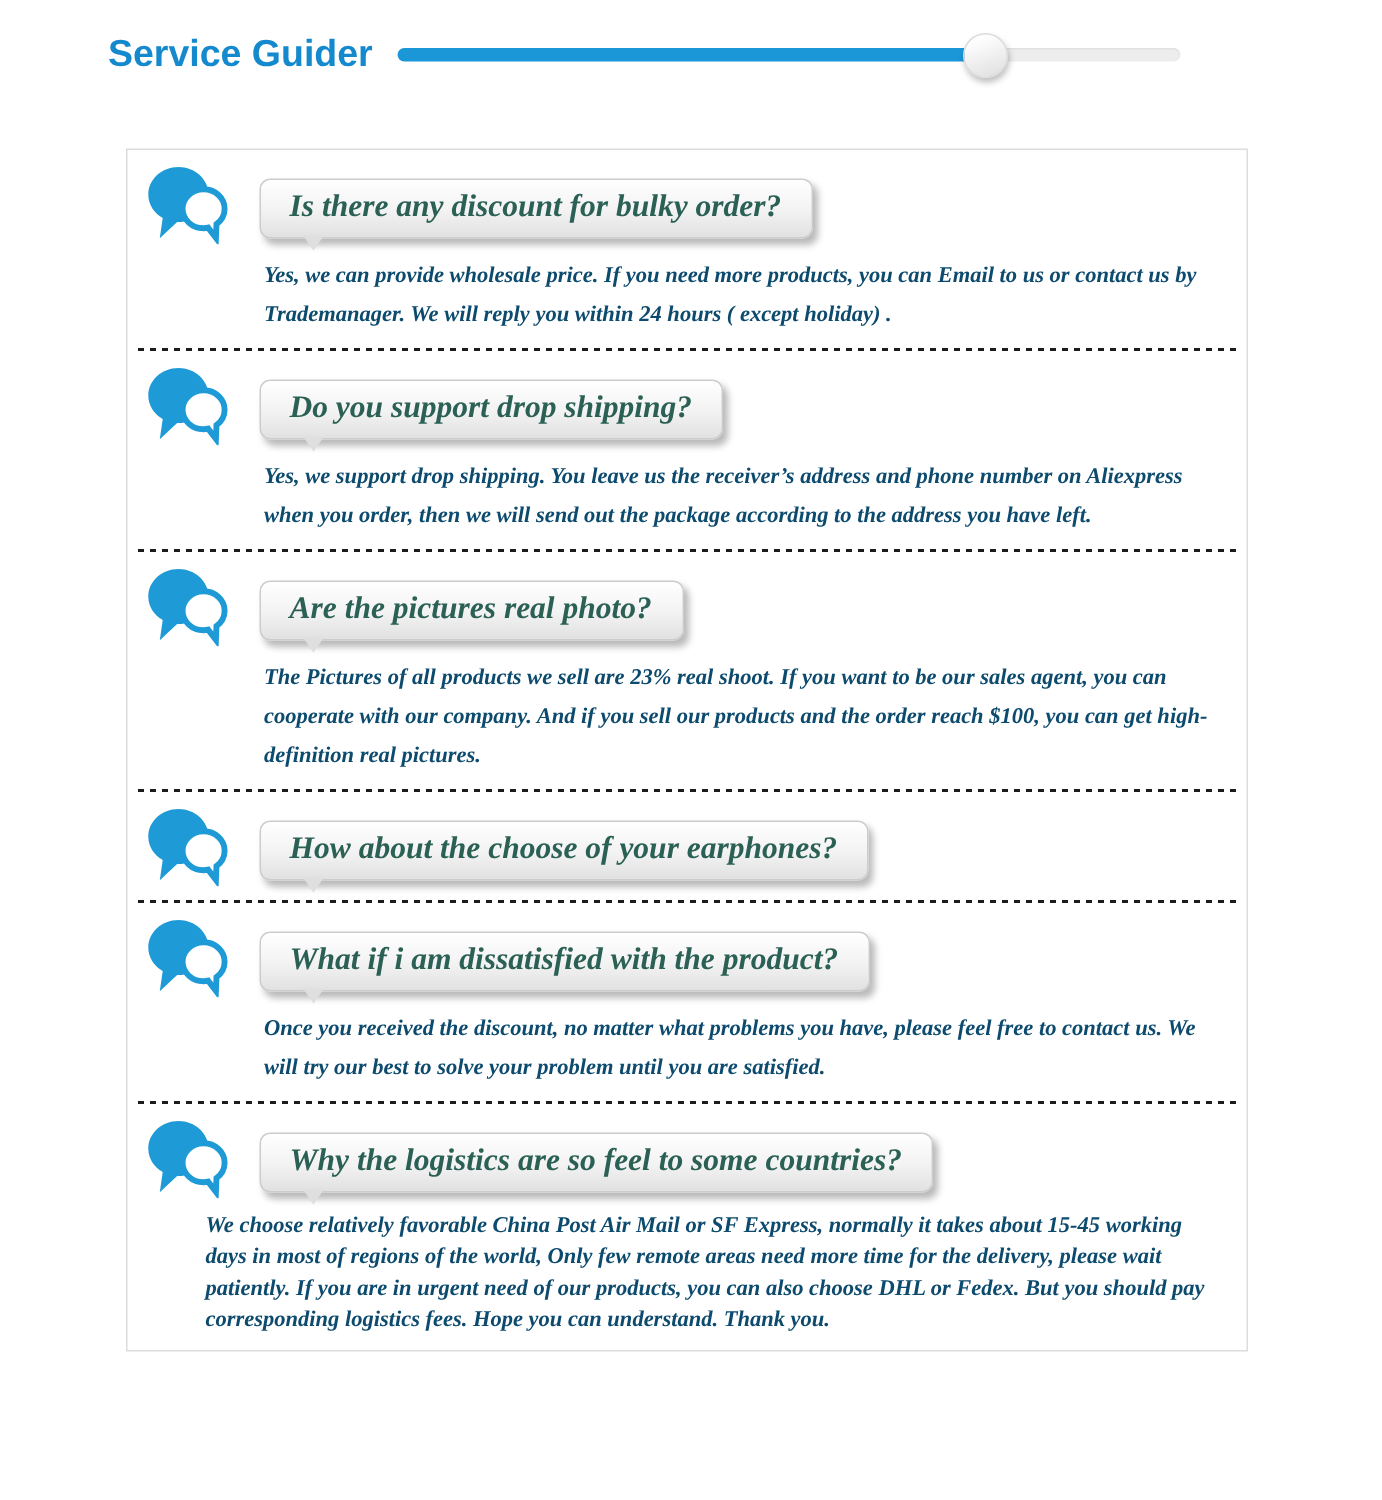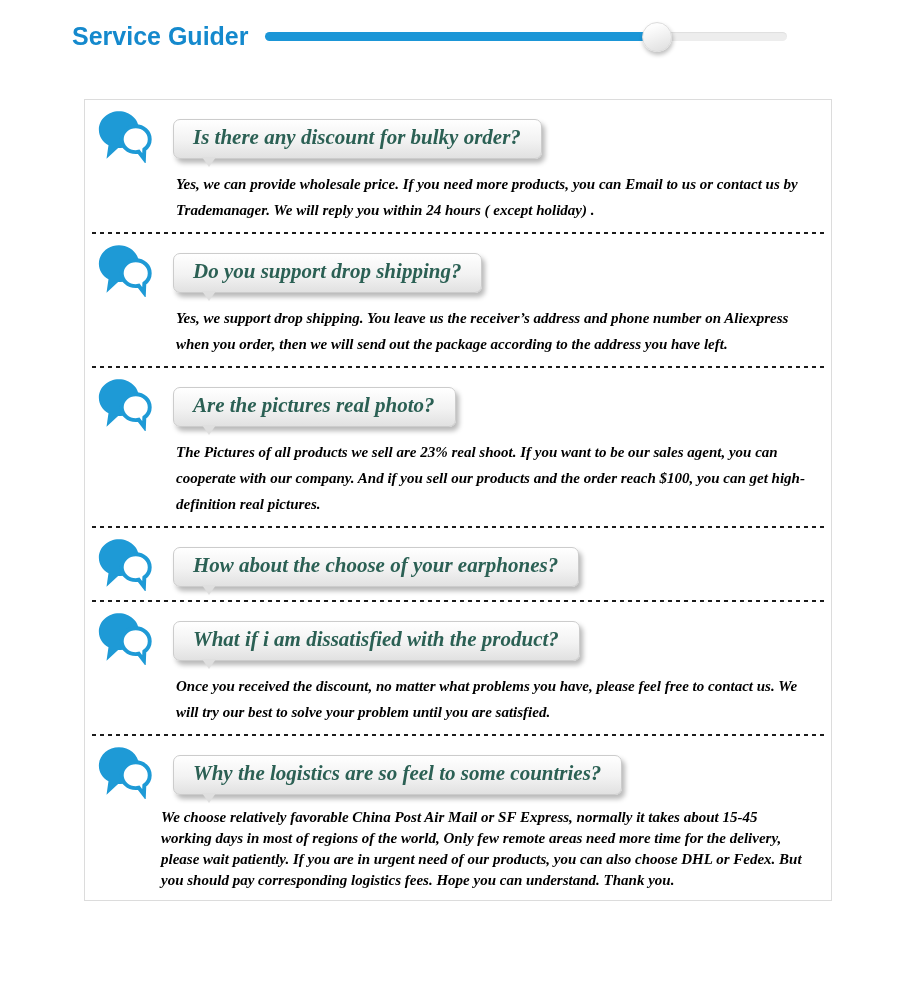--- a/index.html
+++ b/index.html
@@ -105,24 +105,24 @@
     color: #2b6054;
     white-space: nowrap;
   }
   .answer {
     margin: 8px 14px 0 79px;
     font-family: "Liberation Serif", serif;
     font-style: italic;
     font-weight: bold;
     font-size: 15px;
     line-height: 26px;
-    color: #000000;
+    color: #0c4a6e;
   }
   .faq-section.tight .answer {
-    margin-left: 64px;
+    margin-left: 40px;
     margin-right: 8px;
     line-height: 21px;
   }
   .divider {
     height: 2px;
     margin: 0 7px;
     background-image: repeating-linear-gradient(90deg,
       #1c1c1c 0, #1c1c1c 4px, transparent 4px, transparent 8px);
   }
 </style>

